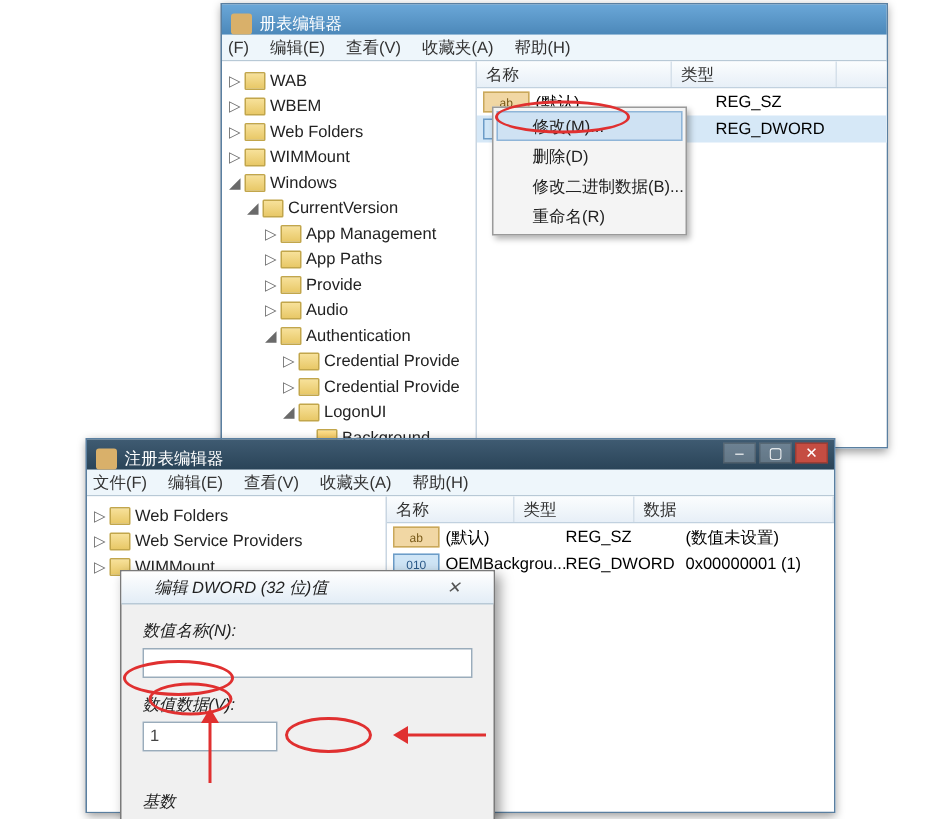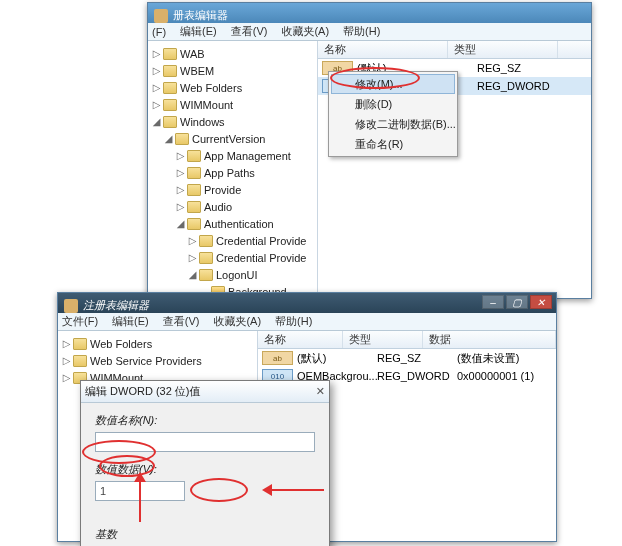--- a/index.html
+++ b/index.html
@@ -23,21 +23,21 @@
   .list { background:#fff; }
   .row { display:flex; align-items:center; height:18px; padding-left:4px; }
   .row .ic { width:31px; height:14px; margin-right:4px; display:flex; align-items:center; justify-content:center; }
   .ic-reg { background:#f1d7a4; border:1px solid #c9a85b; font-size:8px; color:#7a5b1a; }
   .ic-dw { background:#cfe5f6; border:1px solid #6c9cc7; font-size:8px; color:#2a5a8a; }
   .row.sel { background:#d6e8f7; }
   .ctxmenu { position:absolute; background:#f4f4f4; border:1px solid #9a9a9a; box-shadow:2px 2px 4px rgba(0,0,0,.3); padding:2px; }
   .ctxmenu .mi { height:20px; display:flex; align-items:center; padding:0 20px 0 24px; white-space:nowrap; color:#222; }
   .ctxmenu .mi.sel { background:#cfe2f3; border:1px solid #8fb5d8; padding:0 19px 0 23px; }
   .dialog { position:absolute; background:#f0f0f0; border:1px solid #7a7a7a; box-shadow:3px 3px 8px rgba(0,0,0,.4); }
-  .dialog .dtitle { height:22px; background:linear-gradient(#fff,#e3edf6); border-bottom:1px solid #b8c9d6; display:flex; align-items:center; padding:0 4px; color:#222; }
+  .dialog .dtitle { height:22px; background:linear-gradient(#fff,#e3edf6); border-bottom:1px solid #b8c9d6; display:flex; align-items:center; padding:0 22px; color:#222;font-style:italic; }
   .dialog .dbody { padding:10px 14px 14px; }
   .dfield { margin-bottom:10px; }
   .dlabel { color:#222; margin-bottom:4px; display:block;font-style:italic; }
   .dinput { width:130px; height:20px; border:1px solid #9aacbb; background:#fff; padding:0 4px; color:#444; }
   .dbtns { display:flex; gap:16px; justify-content:center; margin-top:10px; }
   .dbtn { width:62px; height:22px; border:1px solid #8a8a8a; background:linear-gradient(#fdfdfd,#e1e1e1); border-radius:3px; display:flex; align-items:center; justify-content:center; }
   .radio { display:flex; align-items:center; gap:4px; height:18px; }
   .radio input { margin:0; }
   
   .ann-ellipse { position:absolute; border:2px solid #e03030; border-radius:50%; pointer-events:none; }
@@ -168,21 +168,21 @@
       </div>
     <div class="mi">
         <span>重命名(R)</span>
       </div>
   </div>
 </div>
 
 <div class="ann-ellipse" style="left:330px; top:67px; width:90px; height:22px;"></div>
 
 <div class="window" style="left:57px; top:292px; width:500px; height:250px;">
-  <div class="titlebar" style="background:linear-gradient(#3f5b72,#2a4458);font-style:italic;">
+  <div class="titlebar" style="background:linear-gradient(#3f5b72,#2a4458);">
     <div class="ti"></div>
     <span>注册表编辑器</span>
     <div class="titlebar-right">
       <div class="winbtn">‒</div>
       <div class="winbtn">▢</div>
       <div class="winbtn close">✕</div>
     </div>
   </div>
   <div class="menubar">
     <span>文件(F)</span>

